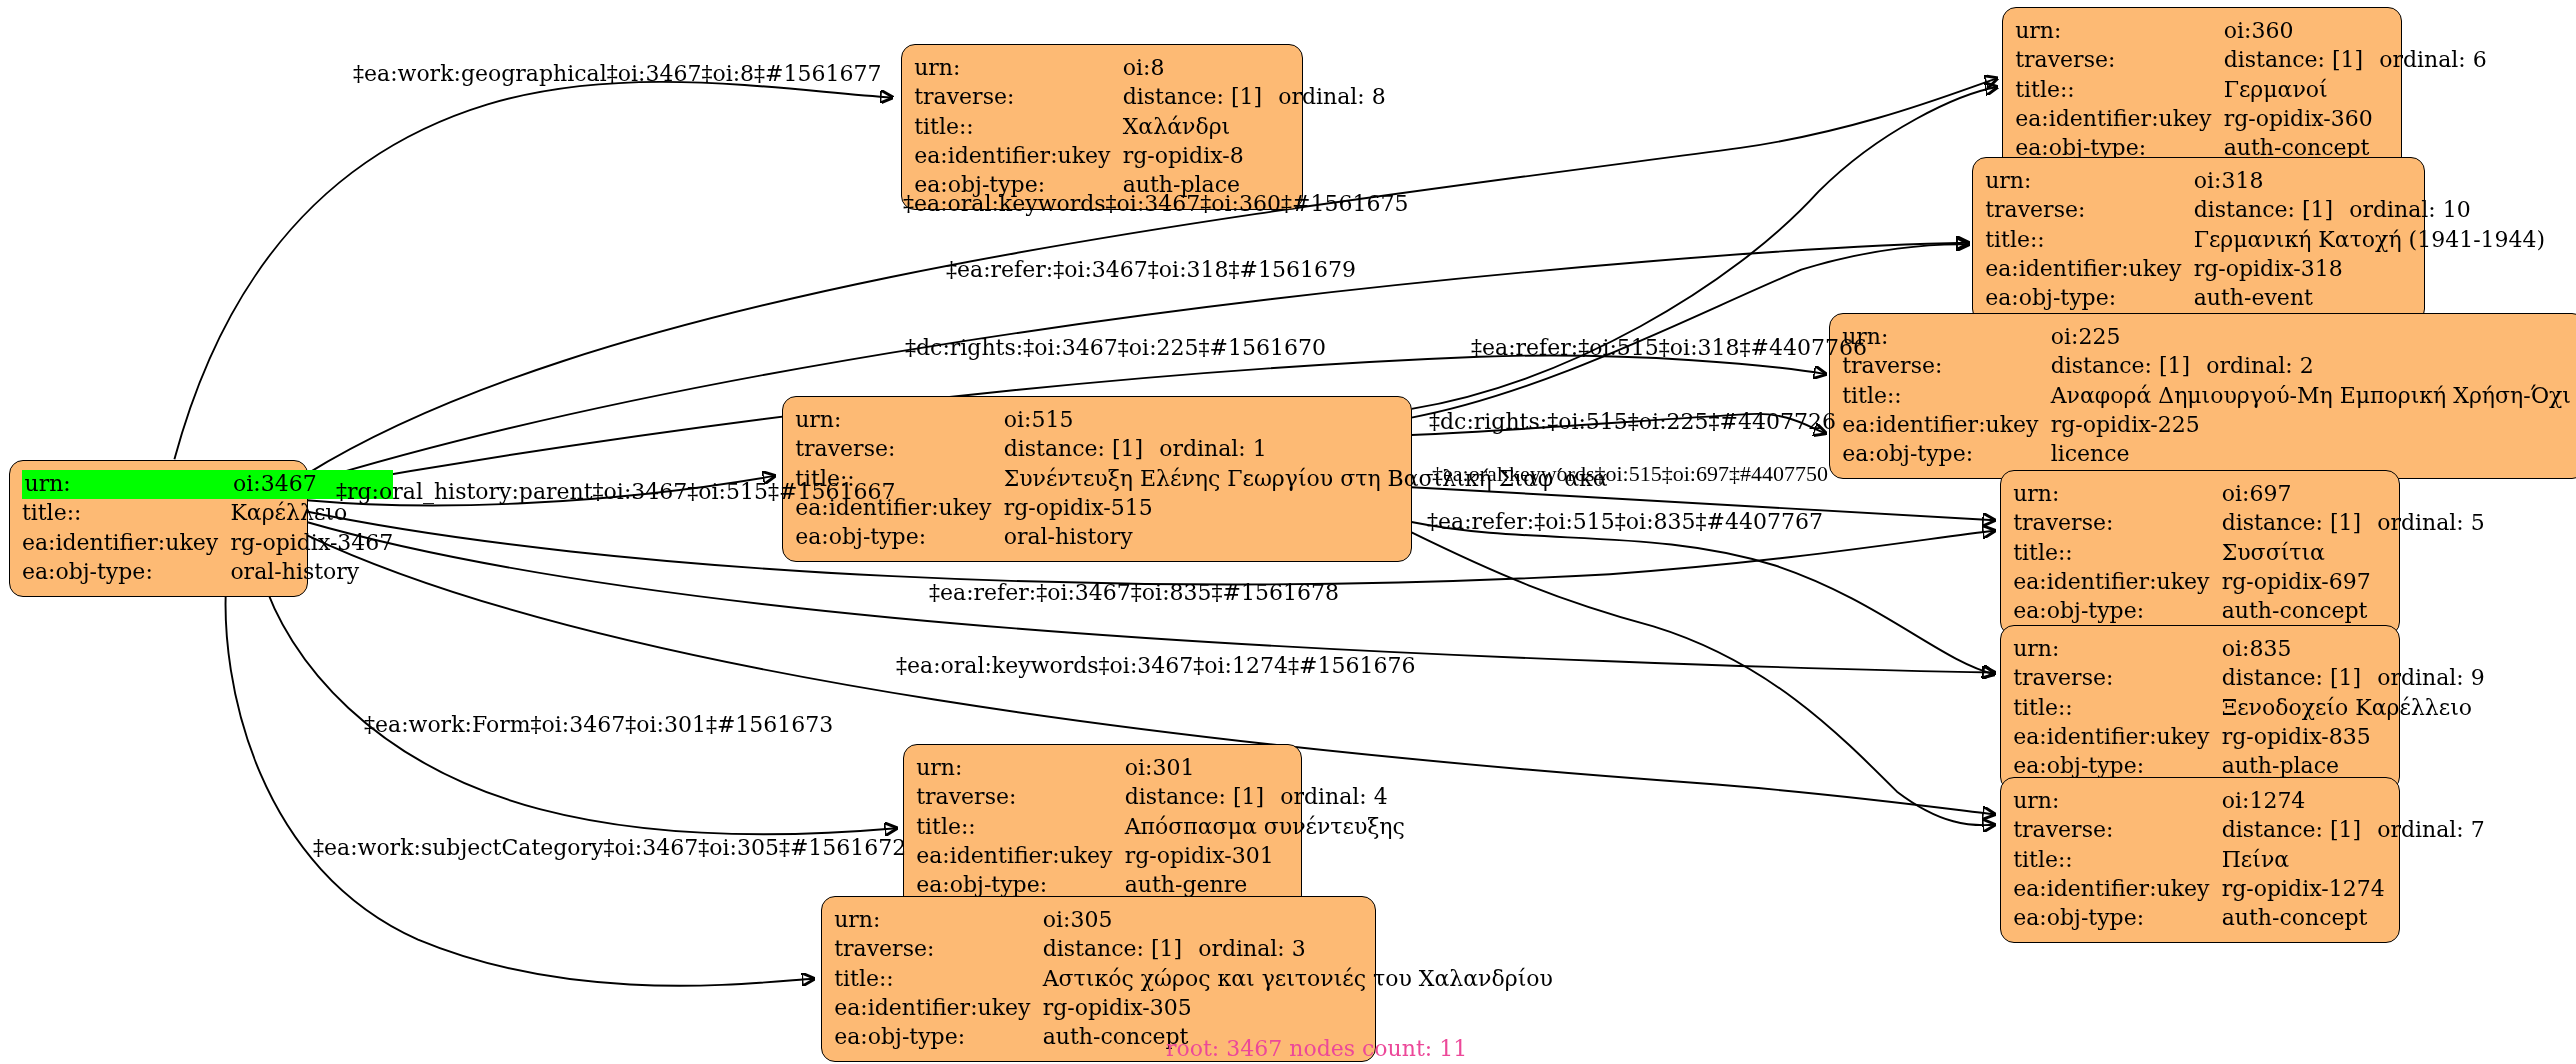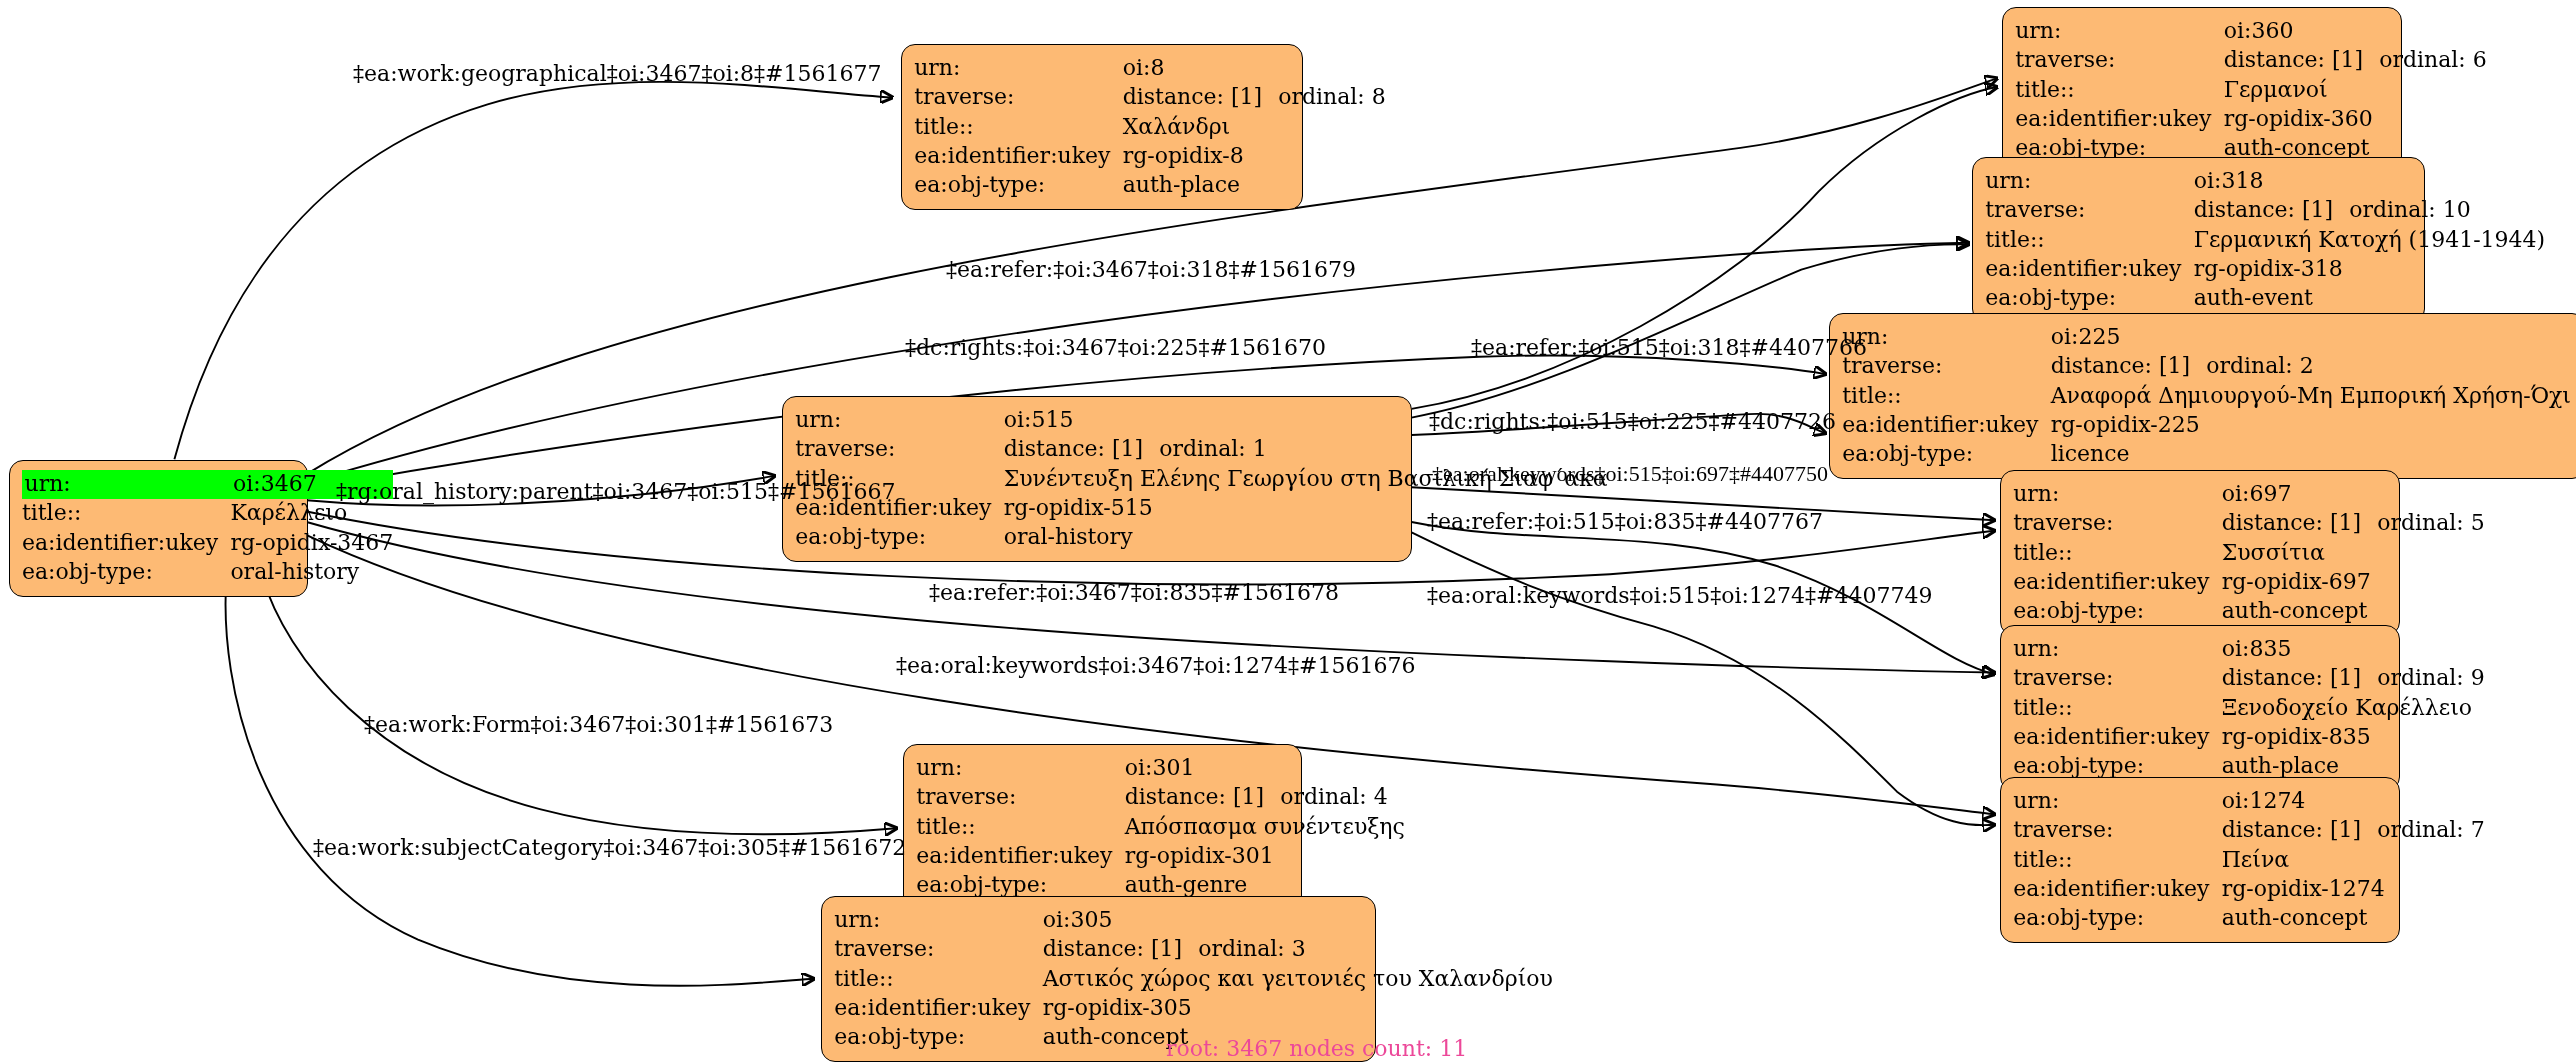--- a/index.html
+++ b/index.html
@@ -384,29 +384,29 @@
       </tr>
       <tr>
         <td class="k">ea:obj-type:</td>
         <td class="v">auth-concept</td>
       </tr>
     </tbody>
       </table>
   </div>
 
   <div class="edge-label" style="left:353px;top:61px;">‡ea:work:geographical‡oi:3467‡oi:8‡#1561677</div>
+  <div class="edge-label" style="left:903px;top:191px;">‡ea:oral:keywords‡oi:3467‡oi:360‡#1561675</div>
   <div class="edge-label" style="left:946px;top:257px;">‡ea:refer:‡oi:3467‡oi:318‡#1561679</div>
   <div class="edge-label" style="left:905px;top:335px;">‡dc:rights:‡oi:3467‡oi:225‡#1561670</div>
   <div class="edge-label" style="left:1471px;top:335px;">‡ea:refer:‡oi:515‡oi:318‡#4407766</div>
   <div class="edge-label" style="left:1429px;top:409px;">‡dc:rights:‡oi:515‡oi:225‡#4407726</div>
   <div class="edge-label" style="left:336px;top:479px;">‡rg:oral_history:parent‡oi:3467‡oi:515‡#1561667</div>
   <div class="edge-label" style="left:1432px;top:461px;font-family:Liberation Serif, serif;">‡ea:oral:keywords‡oi:515‡oi:697‡#4407750</div>
   <div class="edge-label" style="left:1427px;top:509px;">‡ea:refer:‡oi:515‡oi:835‡#4407767</div>
   <div class="edge-label" style="left:929px;top:580px;">‡ea:refer:‡oi:3467‡oi:835‡#1561678</div>
-  <div class="edge-label" style="left:1427px;top:583px;">‡ea:oral:keywords‡oi:515‡oi:1274‡#4407749</div>
   <div class="edge-label" style="left:896px;top:653px;">‡ea:oral:keywords‡oi:3467‡oi:1274‡#1561676</div>
   <div class="edge-label" style="left:364px;top:712px;">‡ea:work:Form‡oi:3467‡oi:301‡#1561673</div>
   <div class="edge-label" style="left:313px;top:835px;">‡ea:work:subjectCategory‡oi:3467‡oi:305‡#1561672</div>
 
   <div id="footer" style="left:1166px;top:1036px;">root: 3467 nodes count: 11</div>
 
 </div>
 
 
 </body></html>

